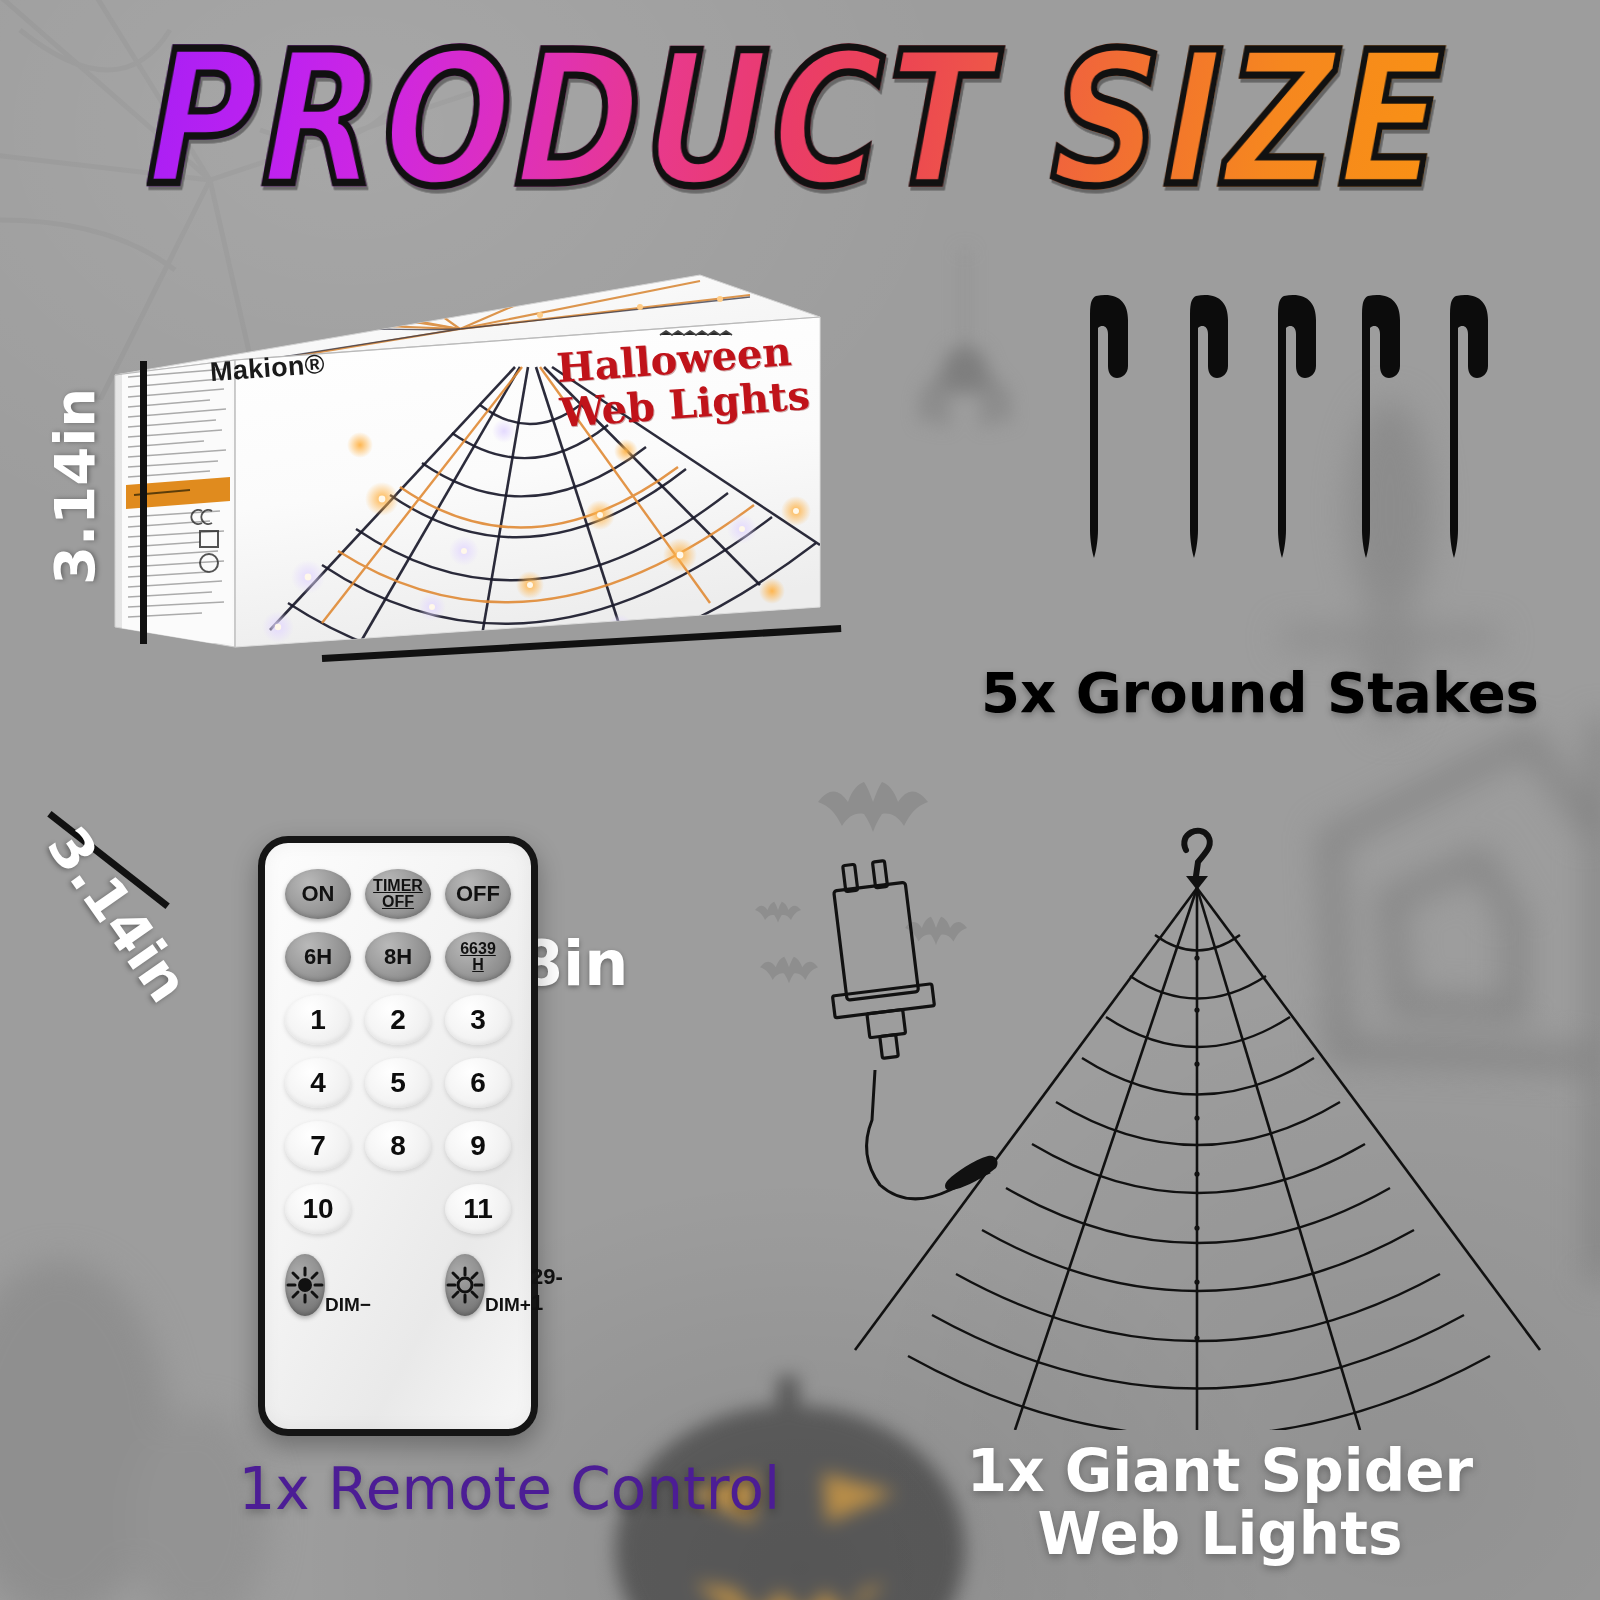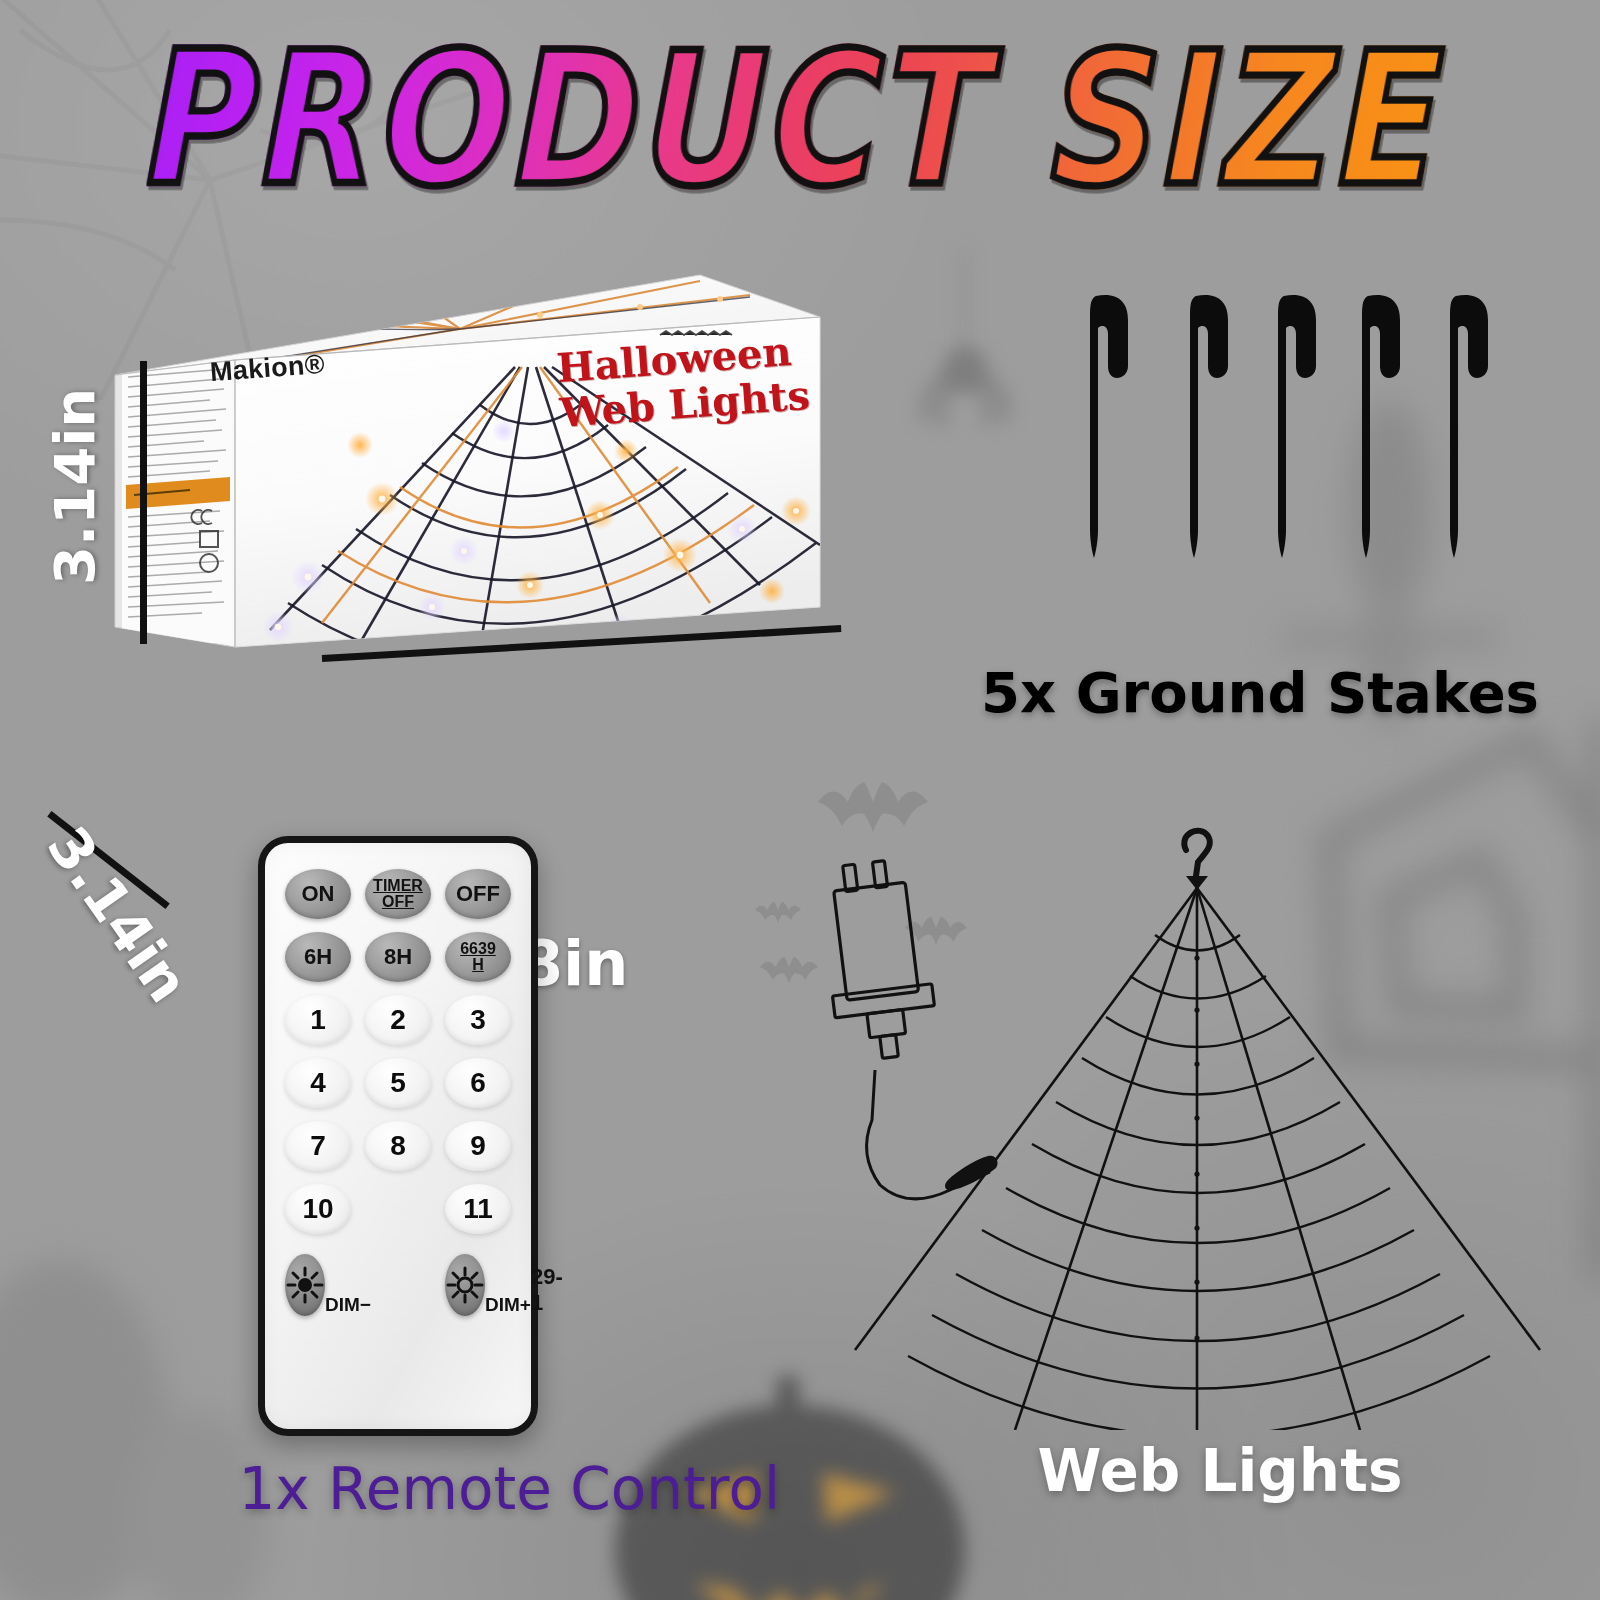--- a/index.html
+++ b/index.html
@@ -568,14 +568,15 @@
       <rect x="52" y="72" width="12" height="26" rx="2"></rect>
       <rect x="82" y="72" width="12" height="26" rx="2"></rect>
       <rect x="26" y="200" width="100" height="22" rx="2"></rect>
       <rect x="58" y="222" width="36" height="24" rx="2"></rect>
       <rect x="68" y="246" width="16" height="22" rx="2"></rect>
     </g>
   </svg>
 </div>
 
 <div id="web-label">
+  <div>1x Giant Spider</div>
   <div>Web Lights</div>
 </div>
 
 </body></html>

